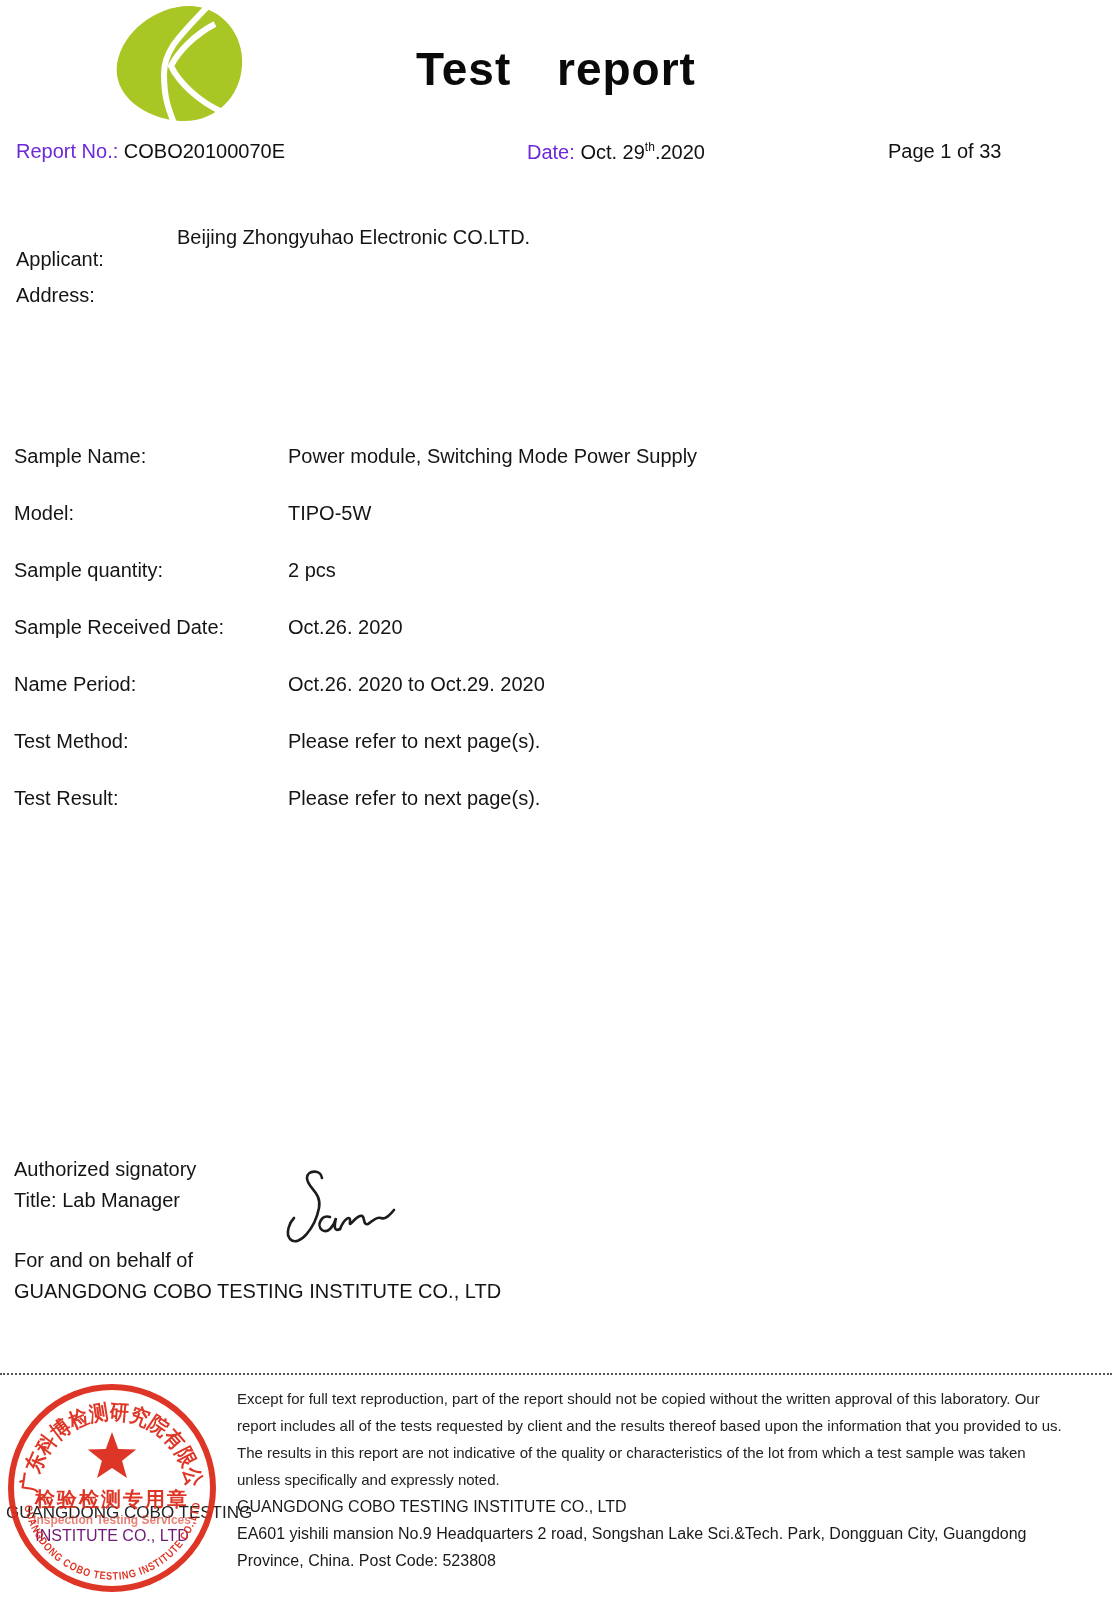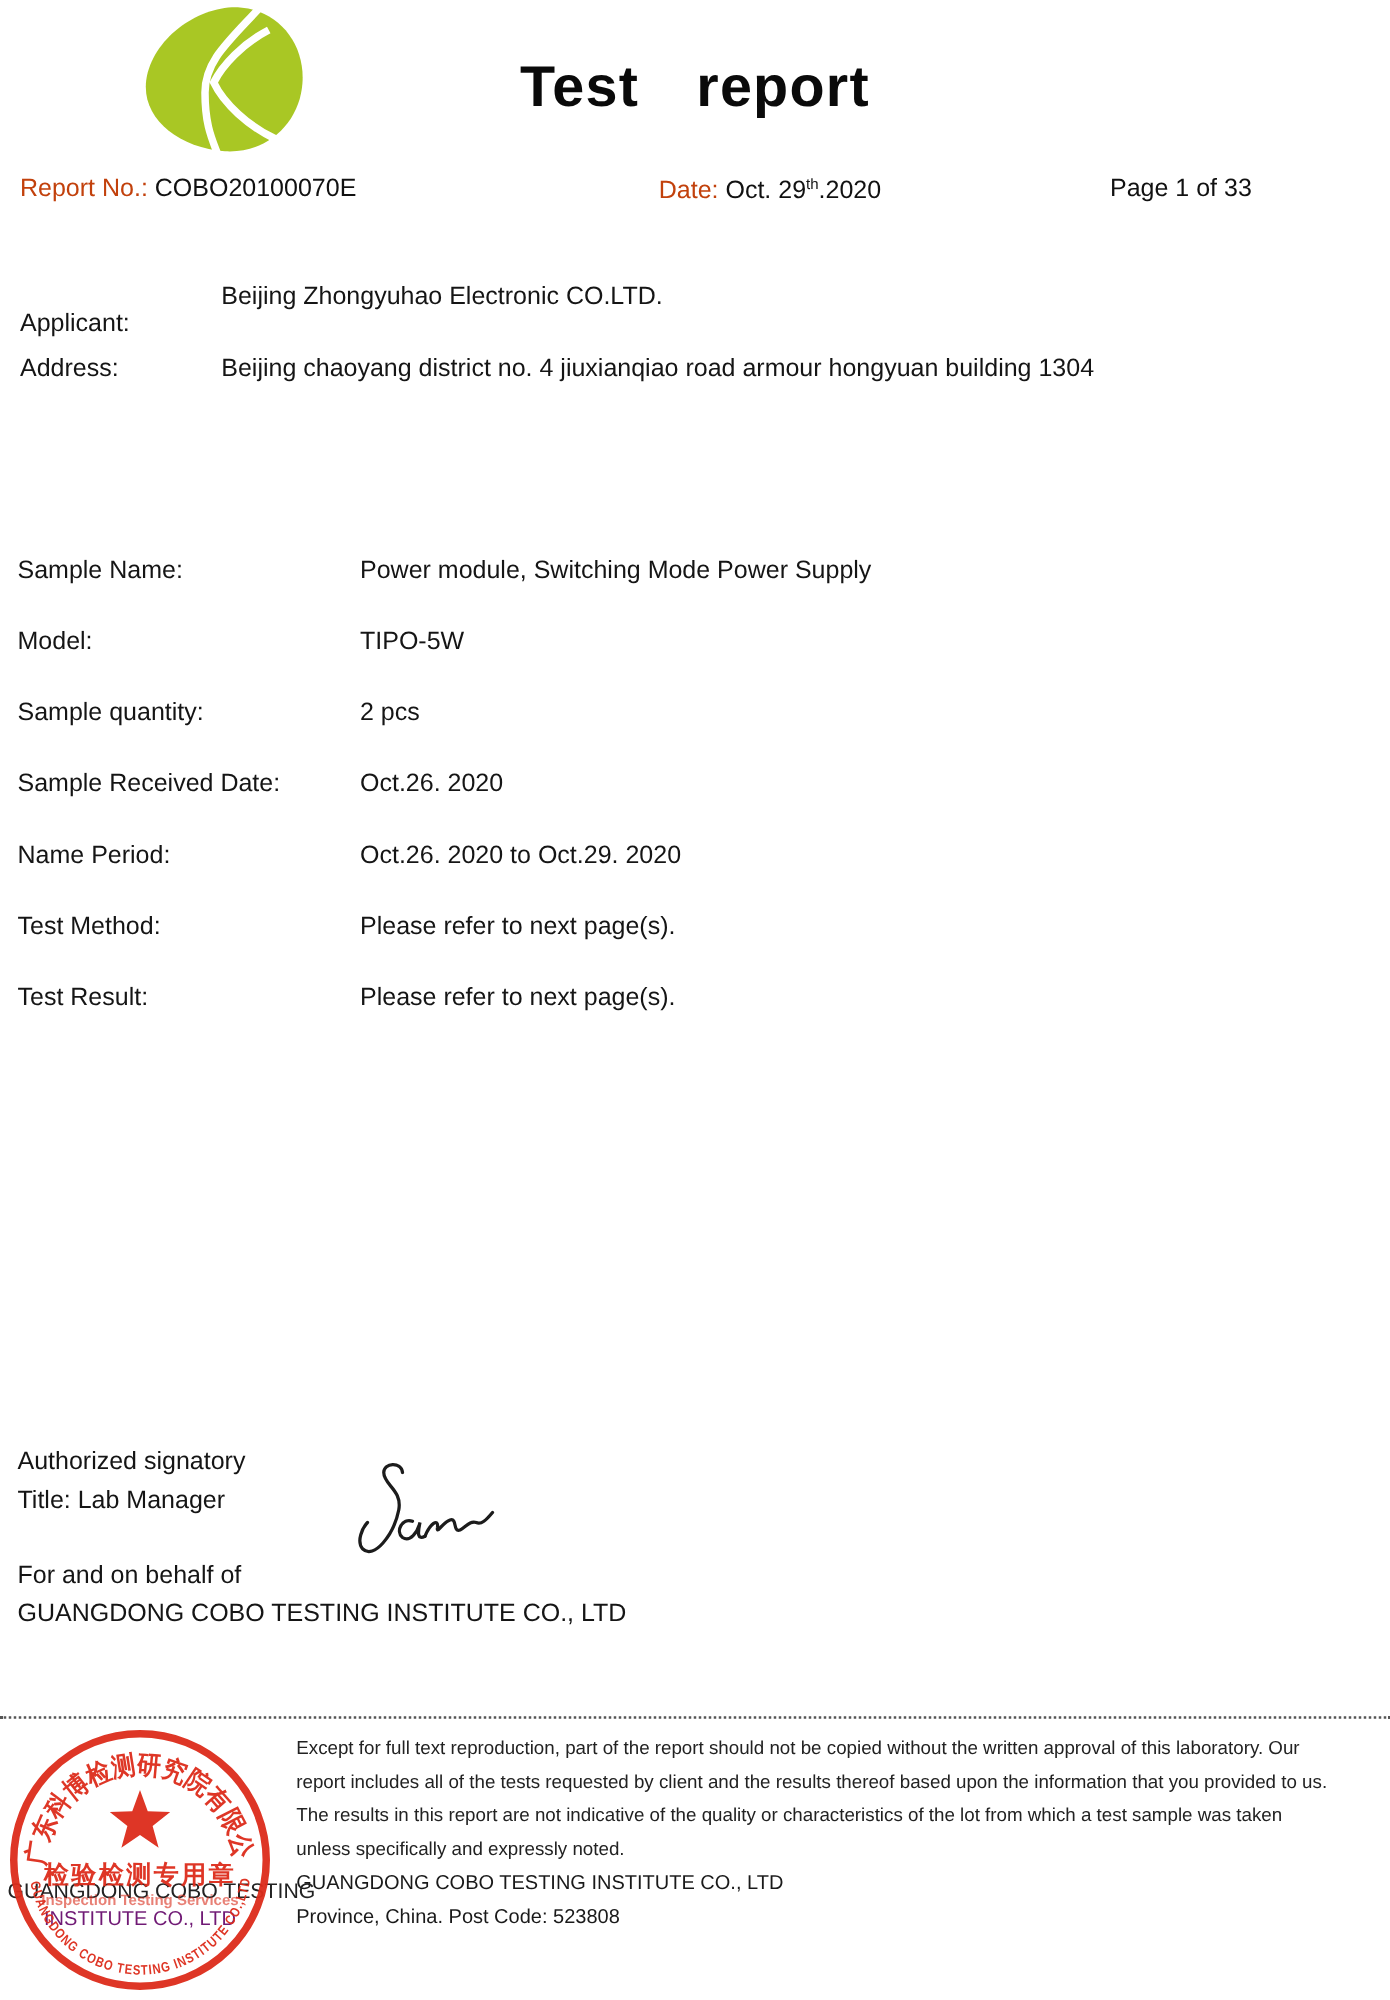--- a/index.html
+++ b/index.html
@@ -10,21 +10,21 @@
     font-family:"Liberation Sans","DejaVu Sans",sans-serif;
     padding-left:32px;
   }
   .abs { position:absolute; white-space:nowrap; }
   .title {
     top:42px; left:0; width:100%; text-align:center;
     font-size:46px; font-weight:bold; letter-spacing:1px; word-spacing:32px; color:#0a0a0a;
   }
   .hdr { top:140px; font-size:20px; }
   .hdr sup { font-size:12px; vertical-align:super; }
-  .lbl { color:#c2410c; }
+  .lbl { color:#6d28d9; }
   .body-row { font-size:20px; color:#151515; }
   .sig-line { font-size:20px; color:#151515; }
   .dotline {
     top:1373px; left:0; width:1112px; height:0;
     border-top:2px dotted #555;
   }
   .foot {
     left:237px; top:1385px; width:875px; position:absolute;
     font-size:15px; color:#222;
   }
@@ -61,21 +61,20 @@
   </div>
   <div class="abs hdr" style="left:527px;">
     <span class="lbl">Date:</span>
     <span>Oct. 29</span><sup>th</sup><span>.2020</span>
   </div>
   <div class="abs hdr" style="left:888px;">Page 1 of 33</div>
 
   <div class="abs body-row" style="left:16px; top:214px;margin-top:34px;">Applicant:</div>
   <div class="abs body-row" style="left:177px; top:214px;margin-top:12px;">Beijing Zhongyuhao Electronic CO.LTD.</div>
   <div class="abs body-row" style="left:16px; top:284px;">Address:</div>
-  <div class="abs body-row" style="left:177px; top:284px;">Beijing chaoyang district no. 4 jiuxianqiao road armour hongyuan building 1304</div>
 
 
   <div class="abs body-row" style="left:14px;  top:445px;">Sample Name:</div>
   <div class="abs body-row" style="left:288px; top:445px;">Power module, Switching Mode Power Supply</div>
   <div class="abs body-row" style="left:14px;  top:502px;">Model:</div>
   <div class="abs body-row" style="left:288px; top:502px;">TIPO-5W</div>
   <div class="abs body-row" style="left:14px;  top:559px;">Sample quantity:</div>
   <div class="abs body-row" style="left:288px; top:559px;">2 pcs</div>
   <div class="abs body-row" style="left:14px;  top:616px;">Sample Received Date:</div>
   <div class="abs body-row" style="left:288px; top:616px;">Oct.26. 2020</div>
@@ -121,16 +120,17 @@
       <textPath href="#arcBottom" startOffset="2" textLength="252" lengthAdjust="spacingAndGlyphs">GUANGDONG COBO TESTING INSTITUTE CO.,LTD</textPath>
     </text>
   </svg>
 
   <div class="foot">
     <div class="dline">Except for full text reproduction, part of the report should not be copied without the written approval of this laboratory. Our</div>
     <div class="dline">report includes all of the tests requested by client and the results thereof based upon the information that you provided to us.</div>
     <div class="dline">The results in this report are not indicative of the quality or characteristics of the lot from which a test sample was taken</div>
     <div class="dline">unless specifically and expressly noted.</div>
     <div class="aline">GUANGDONG COBO TESTING INSTITUTE CO., LTD</div>
+    <div class="aline">EA601 yishili mansion No.9 Headquarters 2 road, Songshan Lake Sci.&amp;Tech. Park, Dongguan City, Guangdong</div>
     <div class="aline">Province, China. Post Code: 523808</div>
   </div>
 
 </div>
 
 </body></html>

